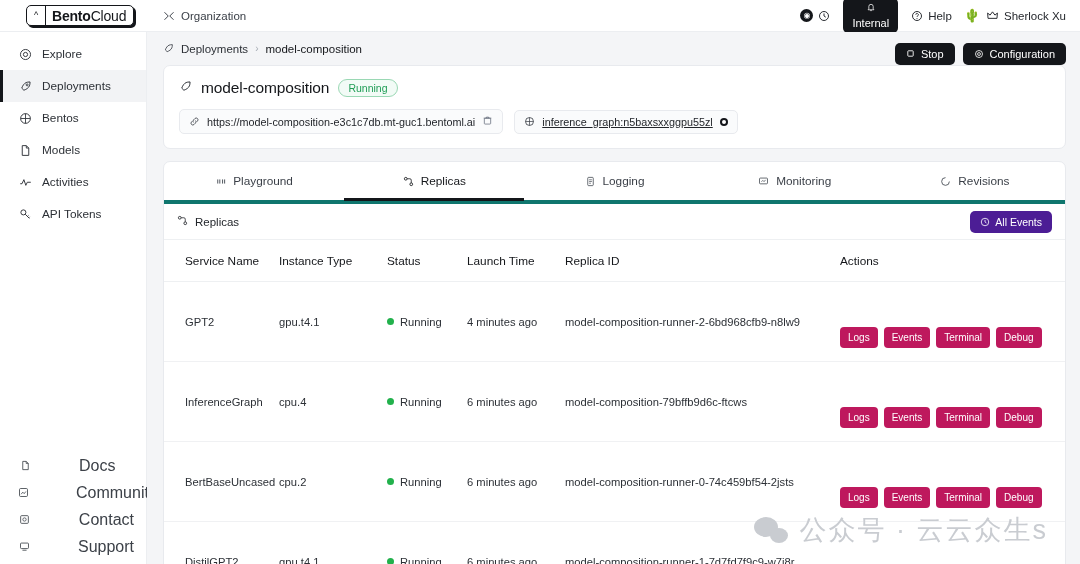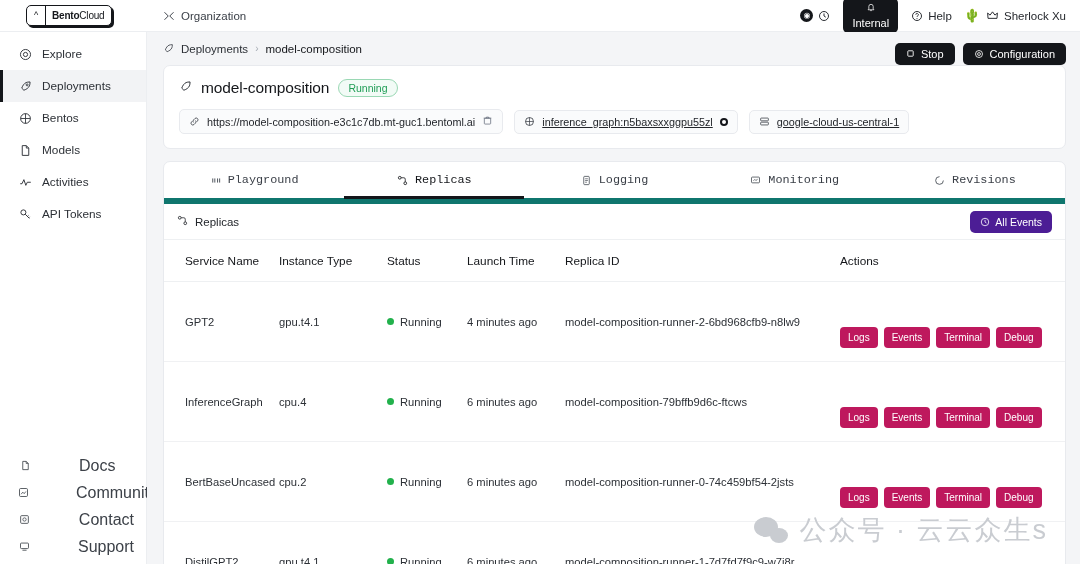--- a/index.html
+++ b/index.html
@@ -29,21 +29,21 @@
     background: #fff; height: 21px; overflow: hidden;
     box-shadow: 2px 2px 0 0 #14161a;
   }
   .logo-mark {
     width: 19px; height: 100%;
     display: flex; align-items: center; justify-content: center;
     border-right: 1.5px solid #14161a;
     font-size: 9px; line-height: 1;
   }
   .logo-text {
-    padding: 0 7px 0 6px; font-size: 10px; letter-spacing: -.2px;
+    padding: 0 7px 0 6px; font-size: 14px; letter-spacing: -.2px;
     color: #14161a; white-space: nowrap;
   }
   .logo-text b { font-weight: 700; }
   .logo-text span { font-weight: 400; }
 
   .topbar-mid { flex: 1; display: flex; align-items: center; padding-left: 16px; }
   .org {
     display: inline-flex; align-items: center; gap: 6px;
     font-size: 11.5px; color: #3a3f47;
   }
@@ -157,22 +157,21 @@
   }
   .chip .blk-dot::after{
     content:""; position:absolute; left:2px; top:2px;
     width:4px; height:4px; border-radius:50%; background:#fff;
   }
 
   
   .tabs-card { margin-top: 12px; background:#fff; border:1px solid #e8eaee; border-radius:7px; overflow:hidden; }
   .tabs {
     display: flex; height: 42px;
-    border-bottom: 6px solid #0f766e;
-    font-family: Liberation Mono, monospace;
+    border-bottom: 4px solid #0f766e;
   }
   .tab {
     flex: 1; display: flex; align-items: center; justify-content: center;
     gap: 7px; font-size: 11.8px; color: #3a3f47; cursor: pointer;
     position: relative;
   }
   .tab .ic { font-size: 11px; color: #4a5058; display:inline-flex; }
   .tab.active { color: #14161a; }
   .tab.active::after {
     content: ""; position: absolute; left: 0; right: 0; bottom: -1px;
@@ -462,29 +461,20 @@
               <span class="ic">
                 <svg width="11" height="11" viewBox="0 0 16 16">
                     <circle cx="8" cy="8" r="5.8" fill="none" stroke="#3a3f47" stroke-width="1.2"></circle>
                     <path d="M8 2.2v11.6M2.2 8h11.6" stroke="#3a3f47" stroke-width="1.05"></path>
                   </svg>
               </span>
               <span class="u">inference_graph:n5baxsxxggpu55zl</span>
               <span class="blk-dot"></span>
             </div>
 
-            <div class="chip">
-              <span class="ic">
-                <svg width="11" height="11" viewBox="0 0 16 16">
-                    <rect x="2.4" y="3" width="11.2" height="4" rx=".9" fill="none" stroke="#3a3f47" stroke-width="1.15"></rect>
-                    <rect x="2.4" y="9" width="11.2" height="4" rx=".9" fill="none" stroke="#3a3f47" stroke-width="1.15"></rect>
-                  </svg>
-              </span>
-              <span class="u">google-cloud-us-central-1</span>
-            </div>
           </div>
         </section>
 
         <section class="tabs-card">
           <div class="tabs">
             <div class="tab">
               <span class="ic">
                 <svg width="11" height="11" viewBox="0 0 16 16">
                     <path d="M4 5v6M7 5v6M11 5v6M14 5v6" stroke="#4a5058" stroke-width="1.4"></path>
                   </svg>

